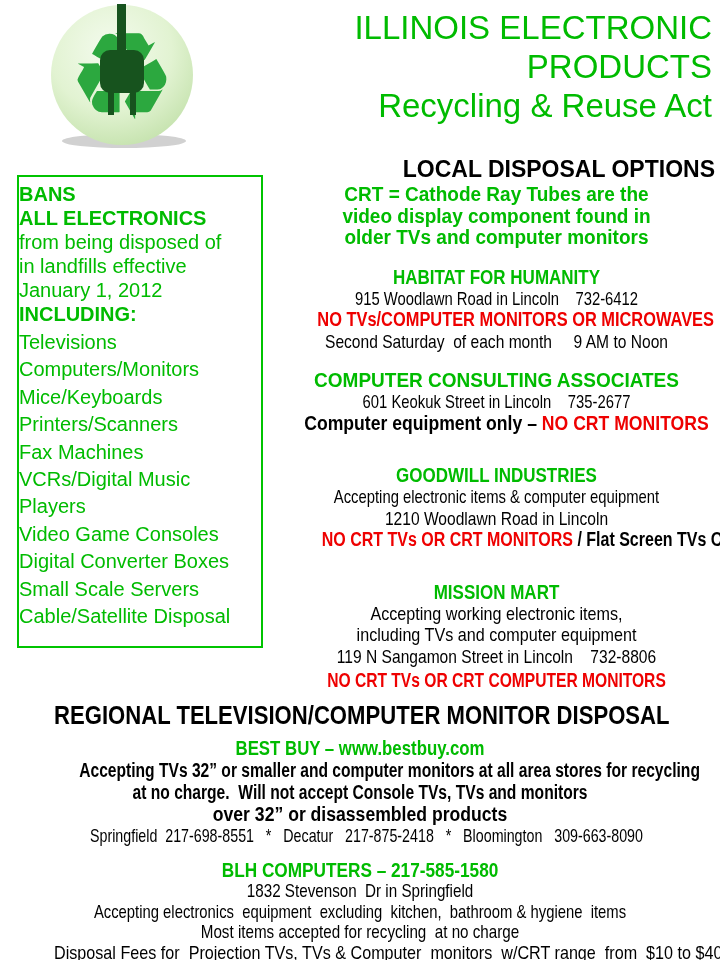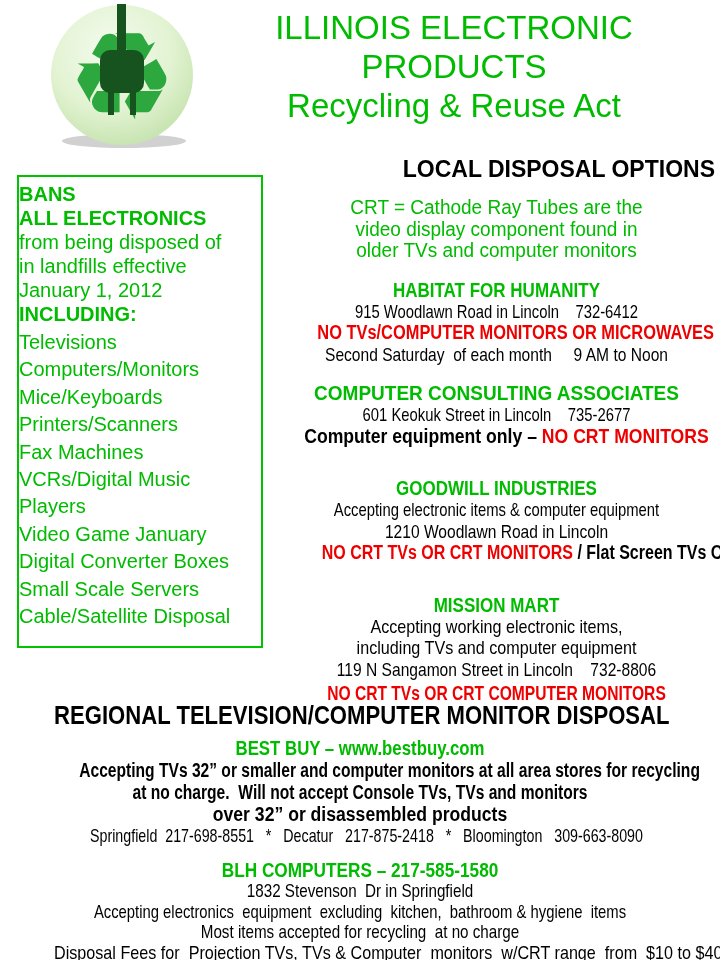--- a/index.html
+++ b/index.html
@@ -3,35 +3,35 @@
 <meta charset="utf-8">
 <style>
   html,body{margin:0;padding:0;background:#ffffff;}
   .page{
     position:relative;width:720px;height:960px;overflow:hidden;background:#ffffff;
     font-family:"Liberation Sans",sans-serif;color:#000;
   }
   
   .logo-wrap{position:absolute;left:40px;top:0px;width:164px;height:150px;}
   .page-title{
-    position:absolute;left:196px;top:8px;width:516px;text-align:center;
+    position:absolute;left:196px;top:8px;width:516px;text-align:right;
     color:#00bb00;font-size:33px;line-height:39px;font-weight:400;
   }
   
   .bans{
     position:absolute;left:17px;top:175px;width:242px;height:469px;
     border:2px solid #00c400;color:#00bb00;text-align:left;font-size:20px;
   }
   .bans .intro{margin-top:5px;line-height:24px;}
   .bans .items{margin-top:3px;line-height:27.4px;}
   .b{font-weight:bold;}
   
   .right{position:absolute;left:278px;top:156px;width:437px;text-align:center;}
   .right .h1{font-size:23px;line-height:26px;font-weight:bold;color:#000;text-align:right;}
-  .crt{margin-top:15px;color:#00bb00;font-weight:normal;font-size:20px;line-height:21.5px;}
+  .crt{margin-top:2px;color:#00bb00;font-weight:bold;font-size:20px;line-height:21.5px;}
   .org{margin-top:17px;}
   .org.m14{margin-top:30px;}
   .org-name{color:#00bb00;font-weight:bold;font-size:20px;line-height:22px;}
   .line{display:block;white-space:pre;transform-origin:50% 50%;}
   .body-line{font-size:19px;line-height:21.5px;color:#000;}
   .red{color:#ee0000;font-weight:bold;}
   .redline{font-size:20px;line-height:21.5px;color:#ee0000;font-weight:bold;}
   .mixline{font-size:20px;line-height:21.5px;font-weight:bold;color:#000;}
   
   .regional{position:absolute;left:0;top:700px;width:720px;text-align:center;}
@@ -87,21 +87,21 @@
       <div class="line b">INCLUDING:</div>
     </div>
     <div class="items">
       <div class="line">Televisions</div>
       <div class="line">Computers/Monitors</div>
       <div class="line">Mice/Keyboards</div>
       <div class="line">Printers/Scanners</div>
       <div class="line">Fax Machines</div>
       <div class="line">VCRs/Digital Music</div>
       <div class="line">Players</div>
-      <div class="line">Video Game January</div>
+      <div class="line">Video Game Consoles</div>
       <div class="line">Digital Converter Boxes</div>
       <div class="line">Small Scale Servers</div>
       <div class="line">Cable/Satellite Disposal</div>
     </div>
   </div>
 
   <div class="right">
     <div class="h1 line">LOCAL DISPOSAL OPTIONS</div>
 
     <div class="crt">

